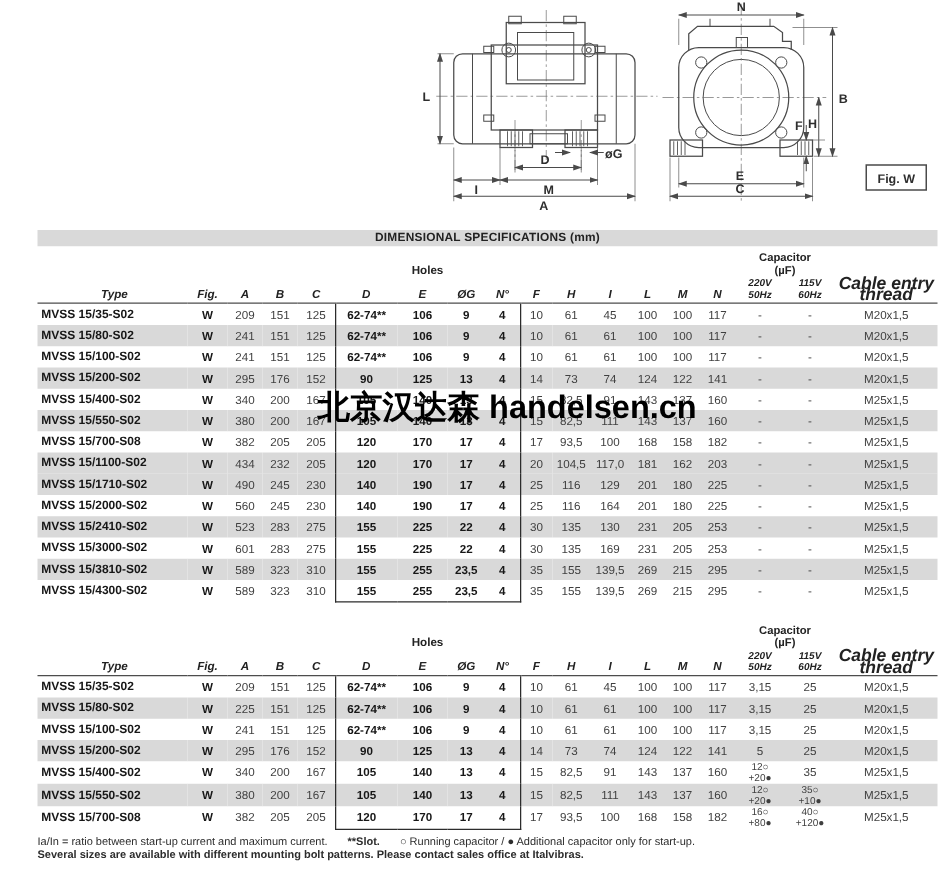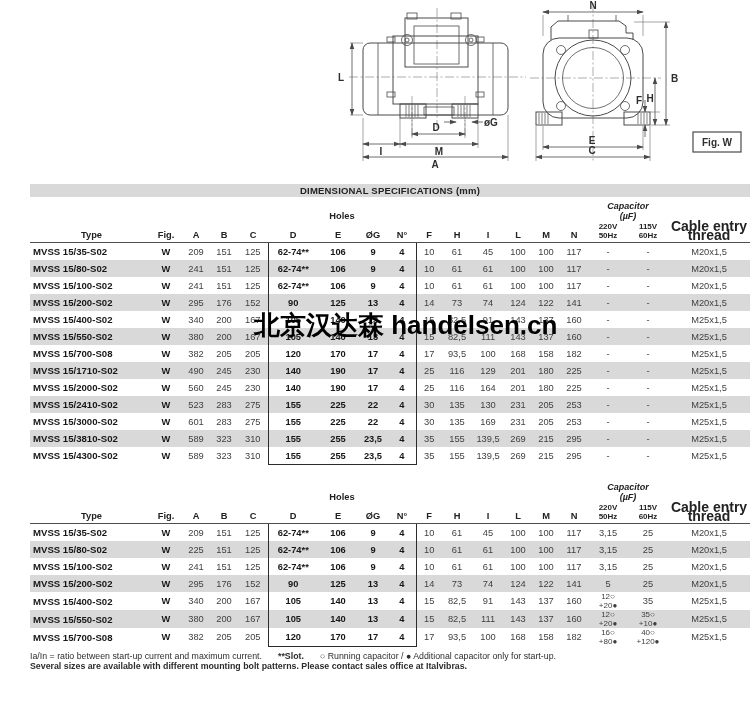--- a/index.html
+++ b/index.html
@@ -11,22 +11,22 @@
   .content{position:absolute;left:30px;top:184px;width:720px;}
   .titlebar{
     background:#d9d9d9;height:13px;line-height:13px;text-align:center;
     font-size:9.5px;font-weight:bold;color:#222;letter-spacing:.2px;
   }
   table{border-collapse:collapse;table-layout:fixed;width:720px;}
   table.t2{margin-top:13px;}
   th,td{padding:0;margin:0;white-space:nowrap;overflow:visible;}
   thead th{font-weight:bold;color:#222;text-align:center;vertical-align:bottom;font-size:9.3px;}
   thead tr.grp th{height:24px;padding-bottom:1px;}
-  thead tr.grp th .stk{font-size:9px;line-height:10px;font-style:italic;}
-  thead tr.lbl th{height:18px;border-bottom:1.5px solid #4d4d4d;padding-bottom:2px;vertical-align:bottom;}
+  thead tr.grp th .stk{font-size:9px;line-height:10px;}
+  thead tr.lbl th{height:18px;border-bottom:1.5px solid #4d4d4d;padding-bottom:2px;vertical-align:bottom;font-style:italic;}
   thead tr.lbl th.t-l{text-align:center;padding-left:3px;}
   thead tr.lbl th .two{font-size:8px;line-height:8.5px;font-weight:bold;}
   thead tr.lbl th .twoc{font-size:14px;line-height:9px;font-weight:bold;}
   tbody td{height:17px;text-align:center;font-size:9.3px;color:#3f3f3f;}
   tbody tr.band td{background:#d9d9d9;}
   tbody td:nth-child(1){text-align:left;font-weight:bold;color:#171717;padding-left:3px;font-size:9.6px;}
   tbody td:nth-child(2){font-weight:bold;color:#171717;}
   tbody td:nth-child(n+6):nth-child(-n+9){font-weight:bold;color:#171717;}
   tbody td:nth-child(6){border-left:1.1px solid #2c2c2c;}
   tbody td:nth-child(9){border-right:1.1px solid #2c2c2c;}
@@ -375,20 +375,40 @@
           <td>93,5</td>
           <td>100</td>
           <td>168</td>
           <td>158</td>
           <td>182</td>
           <td>-</td>
           <td>-</td>
           <td>M25x1,5</td>
         </tr>
         <tr class="band">
+          <td>MVSS 15/1100-S02</td>
+          <td>W</td>
+          <td>434</td>
+          <td>232</td>
+          <td>205</td>
+          <td>120</td>
+          <td>170</td>
+          <td>17</td>
+          <td>4</td>
+          <td>20</td>
+          <td>104,5</td>
+          <td>117,0</td>
+          <td>181</td>
+          <td>162</td>
+          <td>203</td>
+          <td>-</td>
+          <td>-</td>
+          <td>M25x1,5</td>
+        </tr>
+        <tr class="band">
           <td>MVSS 15/1710-S02</td>
           <td>W</td>
           <td>490</td>
           <td>245</td>
           <td>230</td>
           <td>140</td>
           <td>190</td>
           <td>17</td>
           <td>4</td>
           <td>25</td>

